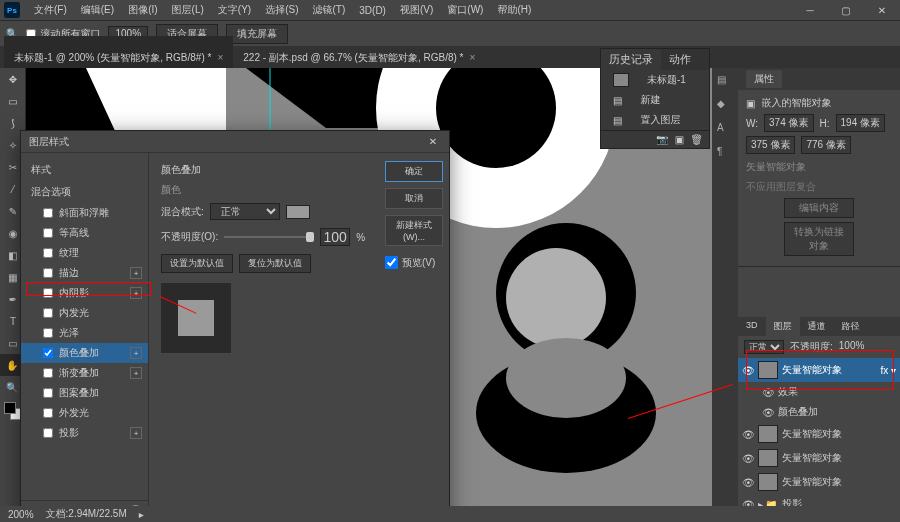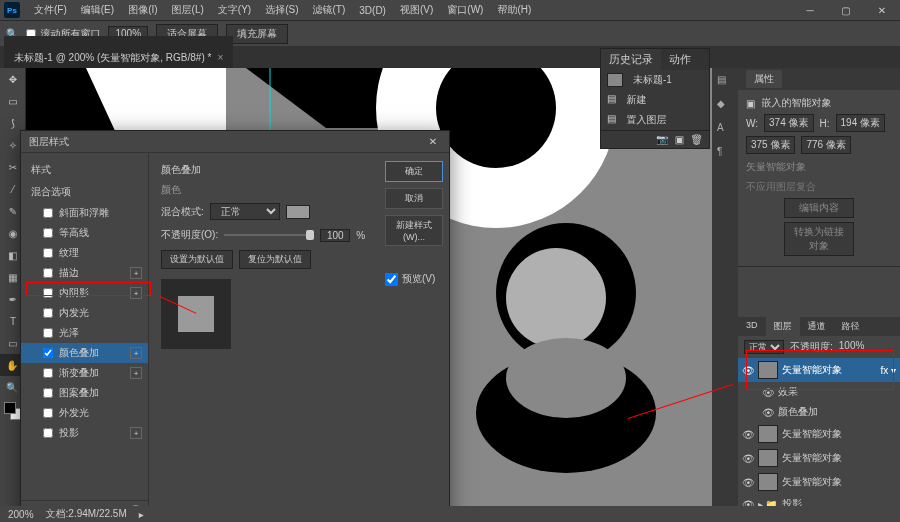--- a/index.html
+++ b/index.html
@@ -64,35 +64,35 @@
 .dialog .dleft .dfx{padding:3px 10px 3px 22px;display:flex;align-items:center;gap:6px;position:relative}
 .dialog .dleft .dfx input{width:10px;height:10px}
 .dialog .dleft .dfx .plus{position:absolute;right:6px;width:12px;height:12px;border:1px solid #666;display:flex;align-items:center;justify-content:center;font-size:8px}
 .dialog .dleft .dfx.sel{background:#2a6496}
 .dialog .dleft .dfoot{border-top:1px solid #333;padding:4px 6px;display:flex;gap:8px;margin-top:57px}
 .dialog .dmid{flex:1;padding:10px 12px}
 .dialog .dmid .mh{margin-bottom:6px}
 .dialog .dmid .mrow{display:flex;align-items:center;gap:6px;margin-bottom:8px}
 .dialog .dmid select{background:#3a3a3a;border:1px solid #222;color:#ccc;padding:1px 6px;width:70px}
 .dialog .dmid .swatch{width:24px;height:14px;background:#9a9a9a;border:1px solid #222}
-.dialog .dmid input[type=text]{width:30px;background:#3a3a3a;border:1px solid #222;color:#ccc;text-align:center;font-size:10px}
+.dialog .dmid input[type=text]{width:30px;background:#3a3a3a;border:1px solid #222;color:#ccc;text-align:center;font-size:14px}
 .dialog .dmid .slider{width:90px;height:2px;background:#666;position:relative}
 .dialog .dmid .slider .h{position:absolute;right:0;top:-4px;width:8px;height:10px;background:#ccc;border-radius:2px}
 .dialog .dmid .mbtn{background:#3a3a3a;border:1px solid #222;padding:2px 8px;font-size:9px}
 .dialog .dmid .preview{width:70px;height:70px;background:#2a2a2a;margin-top:10px;display:flex;align-items:center;justify-content:center}
 .dialog .dmid .preview .pv{width:36px;height:36px;background:#9a9a9a}
 .dialog .dright{width:70px;padding:8px 6px;display:flex;flex-direction:column;gap:6px}
 .dialog .dright .rbtn{background:#3a3a3a;border:1px solid #555;padding:3px 0;text-align:center;font-size:9px;cursor:pointer}
 .dialog .dright .rbtn.ok{border:1px solid #4a90d9}
-.dialog .dright .rchk{display:flex;align-items:flex-end;gap:4px;margin-top:20px}
+.dialog .dright .rchk{display:flex;align-items:flex-start;gap:4px;margin-top:4px}
 .history{position:absolute;top:48px;left:600px;width:110px;background:#383838;border:1px solid #222}
 .history .hhead{display:flex;background:#323232}
 .history .hhead span{padding:3px 8px;font-size:11px}
 .history .hhead .active{background:#383838}
-.history .hrow{display:flex;align-items:flex-start;gap:10px;padding:3px 6px}
+.history .hrow{display:flex;align-items:center;gap:18px;padding:3px 12px}
 .history .hrow .hthumb{width:16px;height:14px;background:#888;border:1px solid #222}
 .history .hfoot{height:18px;border-top:1px solid #222;display:flex;justify-content:flex-end;gap:6px;padding:0 6px;align-items:center}
 </style>
 </head>
 <body>
 
 <div class="menubar">
   <div class="logo">Ps</div>
   <span>文件(F)</span>
   <span>编辑(E)</span>
@@ -118,20 +118,21 @@
       <input type="checkbox" style="">
       <span>滚动所有窗口</span>
     </label>
   <span class="zoom">100%</span>
   <span class="btn">适合屏幕</span>
   <span class="btn">填充屏幕</span>
 </div>
 
 <div class="tabbar">
   <div class="tab active"><span>未标题-1 @ 200% (矢量智能对象, RGB/8#) *</span><span class="x">×</span></div>
+  <div class="tab"><span>222 - 副本.psd @ 66.7% (矢量智能对象, RGB/8) *</span><span class="x">×</span></div>
 </div>
 
 <div class="main">
 
   <div class="toolbar">
     <div class="t">✥</div>
     <div class="t">▭</div>
     <div class="t">⟆</div>
     <div class="t">✧</div>
     <div class="t">✂</div>

